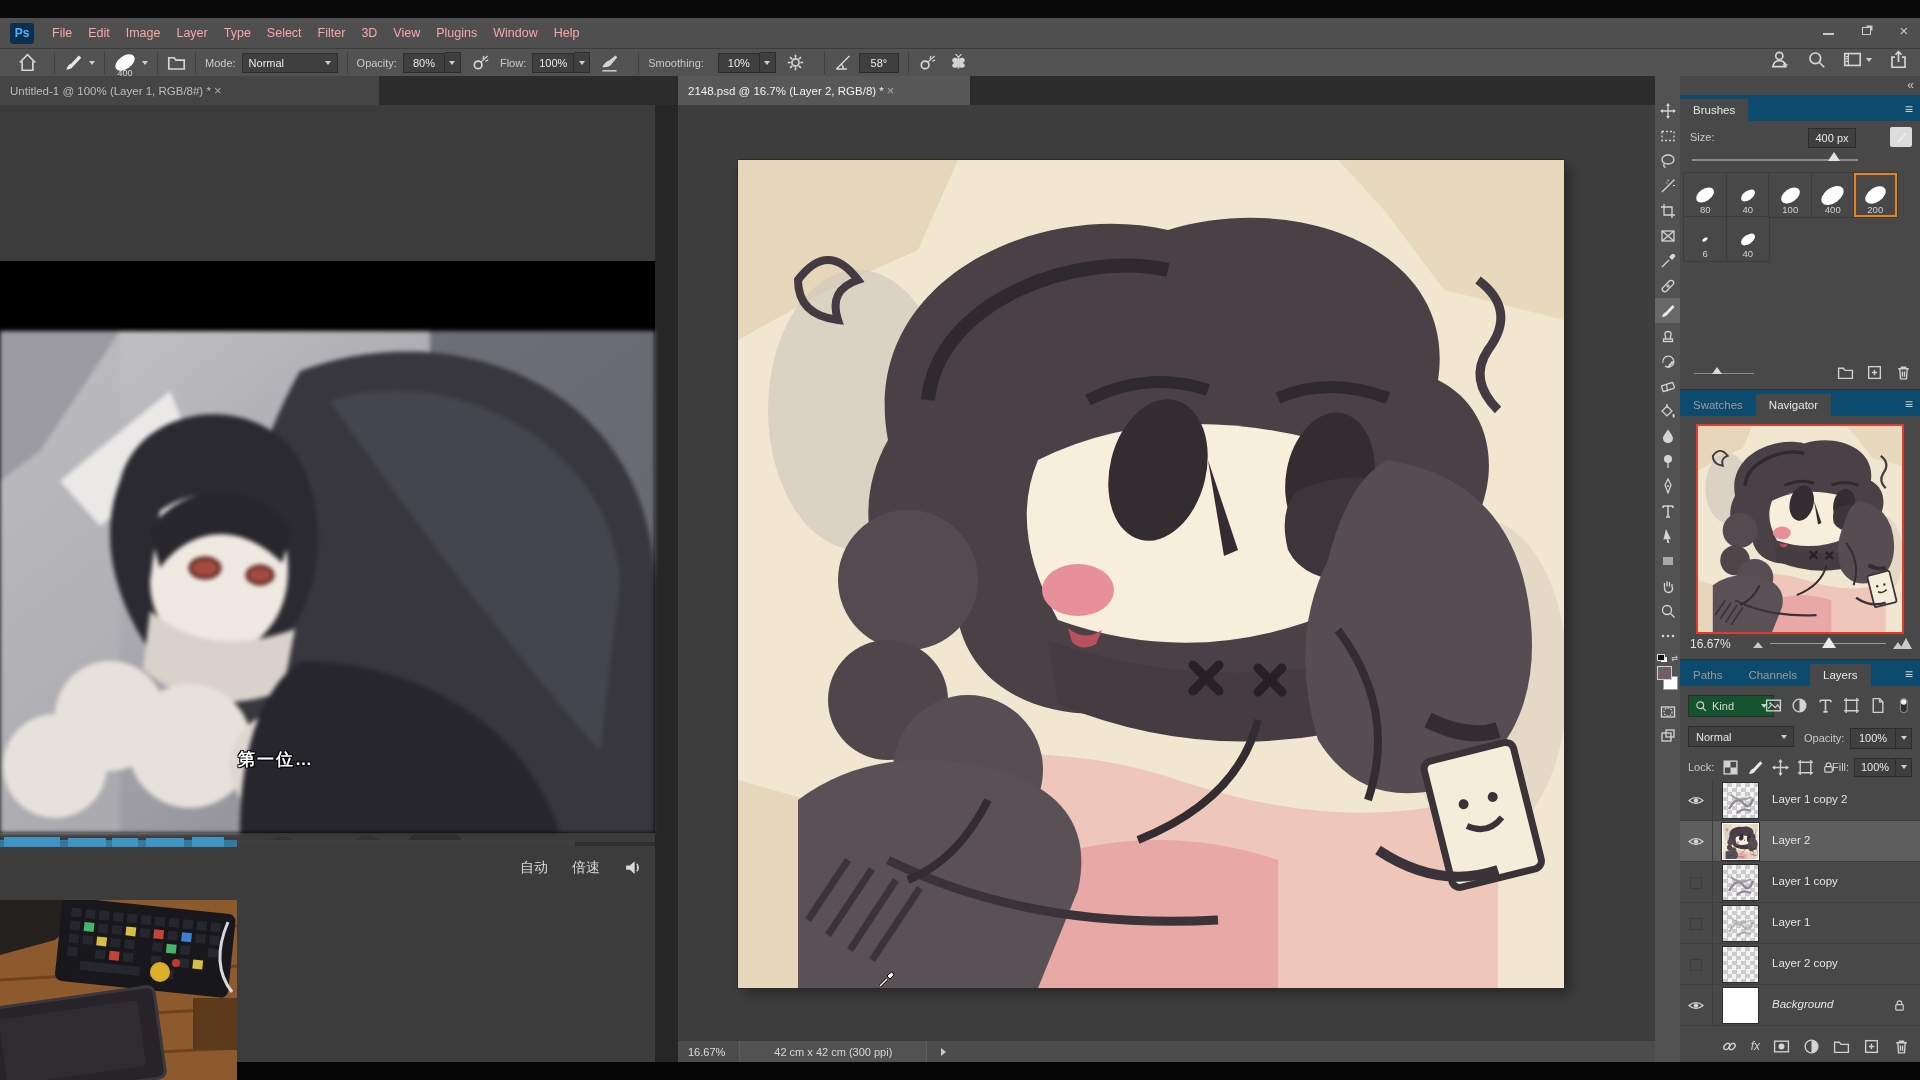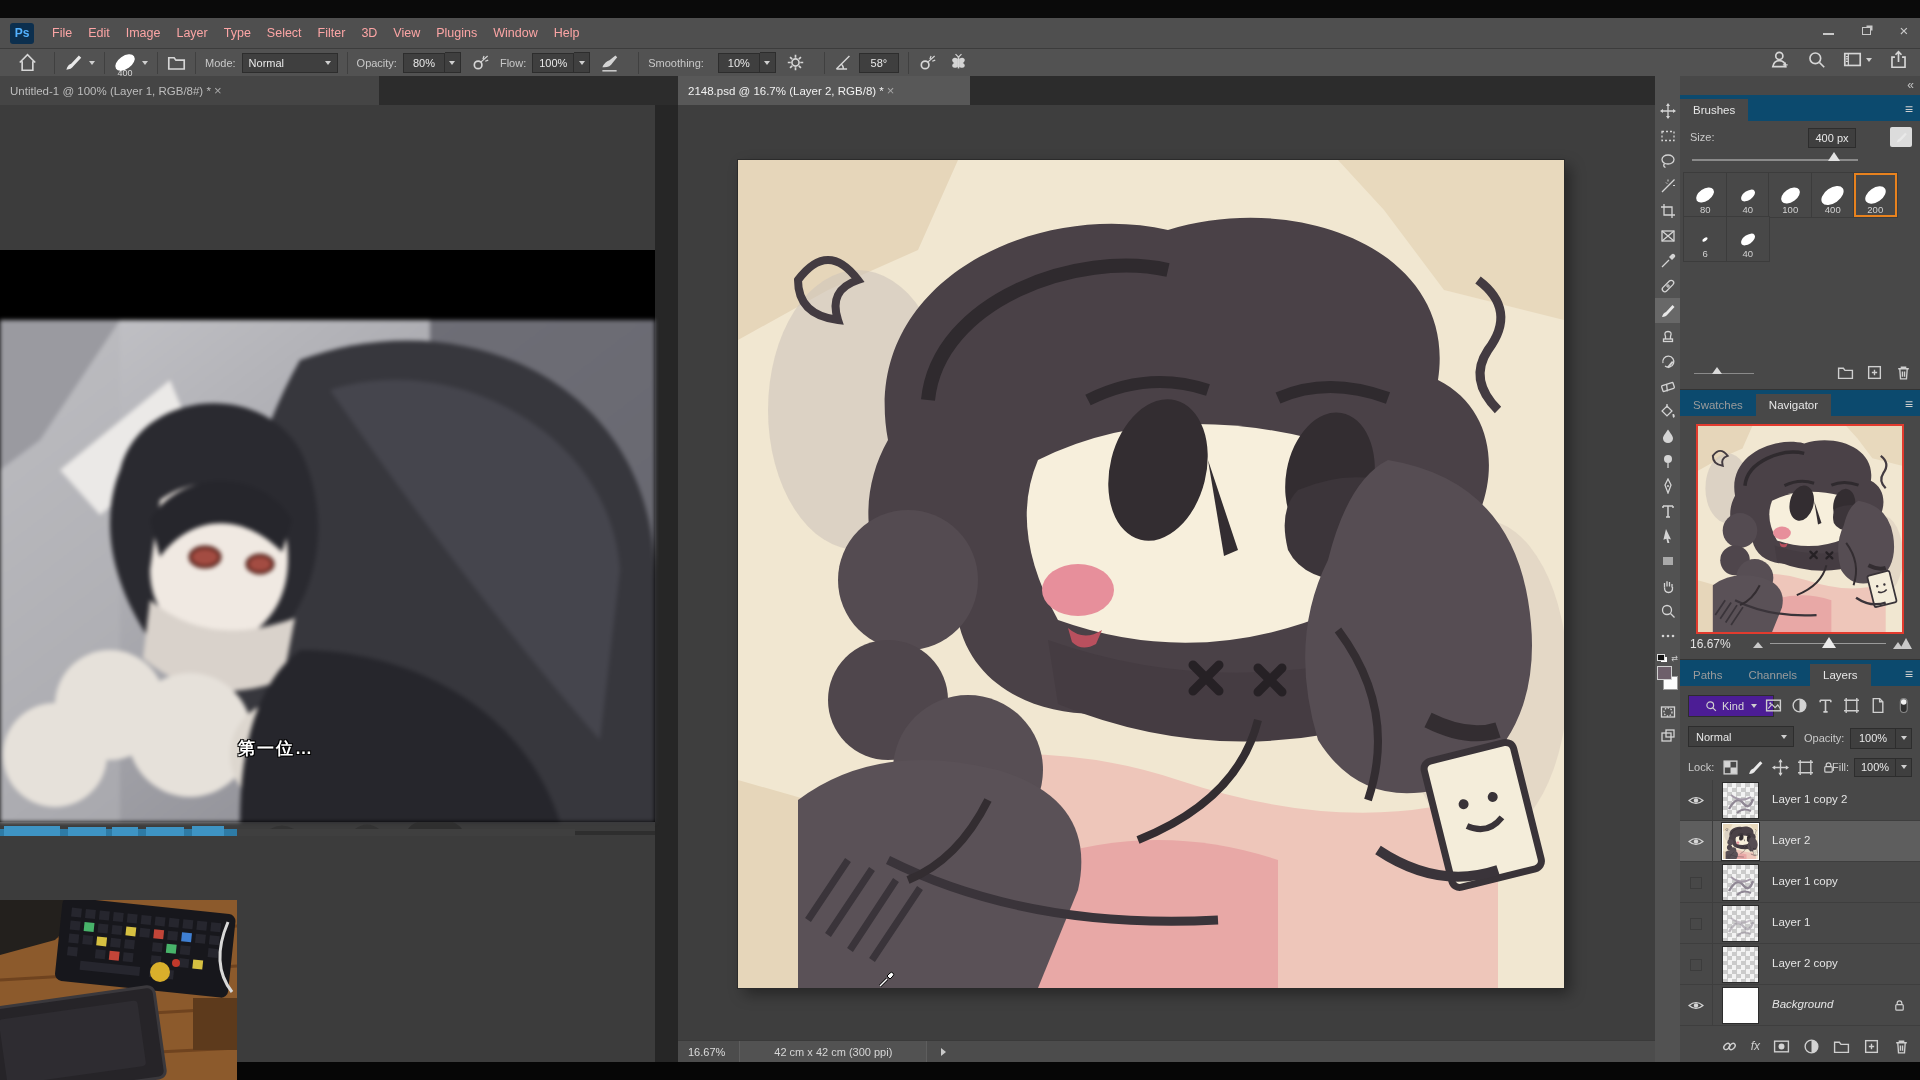--- a/index.html
+++ b/index.html
@@ -36,21 +36,21 @@
   
   #left-pane{left:0;top:105px;width:655px;height:957px;background:#3c3c3c}
   #divider{left:655px;top:105px;width:23px;height:957px;background:#262626}
   #right-pane{left:678px;top:105px;width:977px;height:935px;background:#3e3e3e}
   #artwork{left:60px;top:55px;width:826px;height:828px;box-shadow:6px 6px 14px rgba(0,0,0,.4);outline:1px solid #2b2b2b;background:#f1e7d1}
   #cursor{left:200px;top:865px;width:18px;height:18px}
   #statusbar{left:678px;top:1040px;width:977px;height:22px;background:#4c4c4c;border-top:1px solid #3a3a3a;display:flex;align-items:center}
   #statusbar .zoomtxt{padding:0 14px 0 10px;color:#dcdcdc}
   #statusbar .docinfo{border-left:1px solid #5e5e5e;border-right:1px solid #5e5e5e;background:#525252;height:100%;display:flex;align-items:center;padding:0 34px;color:#d6d6d6}
   
-  #video{left:0;top:250px;width:655px;height:572px;background:#000}
+  #video{left:0;top:261px;width:655px;height:572px;background:#000}
   #vframe{position:absolute;left:0;top:70px;width:655px;height:502px}
   #vframe svg{filter:blur(2px)}
   #subtitle{position:absolute;left:238px;top:487px;font-size:17px;font-weight:bold;color:#fff;letter-spacing:2px;text-shadow:-1px -1px 0 #000,1px -1px 0 #000,-1px 1px 0 #000,1px 1px 0 #000}
   #vprogress{position:absolute;left:0;top:572px;width:655px;height:16px}
   #vcontrols{position:absolute;left:0;top:592px;width:655px;height:29px;display:flex;align-items:center;justify-content:flex-end;gap:24px;padding-right:14px;font-size:14px;color:#d9d9d9}
   
   #webcam{left:0;top:900px;width:237px;height:180px;z-index:5}
   #bottomstrip{left:0;top:1062px;width:1920px;height:18px;background:#060606}
   
   #tools{left:1655px;top:76px;width:25px;height:986px;background:#525252;display:flex;flex-direction:column;align-items:center;padding-top:22px}
@@ -92,21 +92,21 @@
   
   #navthumb{position:absolute;left:16px;top:34px;width:208px;height:210px;border:2px solid #e23b2e;background:#f1e7d1}
   #navfoot{position:absolute;left:0;bottom:4px;width:240px;height:22px;display:flex;align-items:center}
   #navzoom{padding-left:10px;font-size:12px;color:#e2e2e2;width:62px}
   #navslide{position:relative;flex:1;height:22px}
   #navtrack{position:absolute;left:28px;right:34px;top:10px;height:1px;background:#9a9a9a}
   #navthumb2{position:absolute;left:45%;top:4px;width:0;height:0;border-left:7px solid transparent;border-right:7px solid transparent;border-bottom:11px solid #ececec}
   .mtn{fill:#c9c9c9}
   
   .frow{position:absolute;left:0;width:240px;display:flex;align-items:center}
-  #kindbox{position:absolute;left:8px;top:3px;width:86px;height:22px;background:#4c1d95;border:1px solid #2d2d2d;display:flex;align-items:center;gap:5px;padding:0 16px}
+  #kindbox{position:absolute;left:8px;top:3px;width:86px;height:22px;background:#14532d;border:1px solid #2d2d2d;display:flex;align-items:center;gap:5px;padding:0 6px}
   .fic{width:17px;height:17px;stroke:#cfcfcf;fill:none;stroke-width:1.3}
   #blendbox{position:absolute;left:8px;top:0;width:106px;height:21px}
   .ddchev{margin-left:auto}
   .opbox{width:46px;height:21px}
   .chevbox{width:16px;height:21px;background:#3f3f3f;border:1px solid #2d2d2d;border-left:none;display:flex;align-items:center;justify-content:center}
   .lrow{position:absolute;left:0;width:240px;height:41px;border-bottom:1px solid #3e3e3e;background:#484848}
   .lrow.sel{background:#5e5e5e}
   .eyecell{position:absolute;left:0;top:0;width:33px;height:41px;border-right:1px solid #3e3e3e;display:flex;align-items:center;justify-content:center}
   .eyeoff{width:12px;height:12px;border:1px solid #3c3c3c}
   .lthumb{position:absolute;left:42px;top:2px;width:37px;height:37px;border:1px solid #2c2c2c;overflow:hidden}
@@ -523,20 +523,27 @@
       <path d="M270,7 q12,-7 24,0 z" fill="#333"></path>
       <path d="M355,7 q12,-9 24,0 z" fill="#333"></path>
       <path d="M408,7 C416,-6 452,-7 462,7 z" fill="#2f2f2f"></path>
       <rect y="7" width="237" height="7" fill="#2e7ba6"></rect>
       <rect x="4" y="4" width="56" height="10" fill="#3e94c4"></rect>
       <rect x="68" y="5" width="38" height="9" fill="#3e94c4"></rect>
       <rect x="112" y="5" width="26" height="9" fill="#3e94c4"></rect>
       <rect x="146" y="5" width="38" height="9" fill="#3e94c4"></rect>
       <rect x="192" y="4" width="32" height="10" fill="#3e94c4"></rect>
     </svg>
+  </div>
+  <div id="vcontrols">
+    <span>自动</span>
+    <span>倍速</span>
+    <svg width="17" height="17" viewBox="0 0 16 16">
+        <use href="#i-speaker"></use>
+      </svg>
   </div>
 </div>
 
 <svg class="r" id="webcam" viewBox="0 0 237 180">
   <rect width="237" height="180" fill="#8c5a2c"></rect>
   <path d="M0,40 L237,26 M0,80 L237,66 M0,122 L237,108 M0,160 L237,148" stroke="#6f431f" stroke-width="3"></path>
   <polygon points="0,0 95,0 55,40 0,55" fill="#23201d"></polygon>
   <g transform="rotate(6 150 50)">
     <rect x="58" y="6" width="174" height="84" rx="7" fill="#17171c"></rect>
     <g fill="#26262e">

